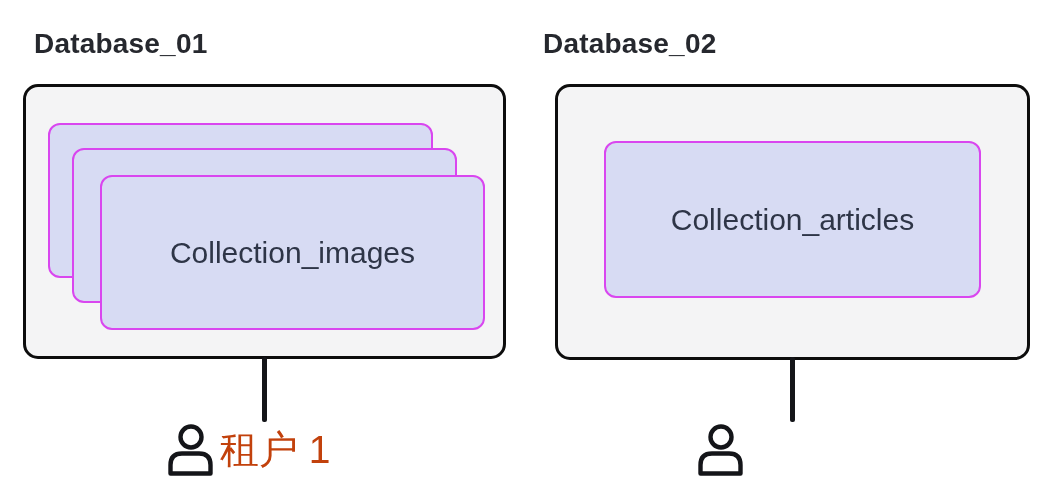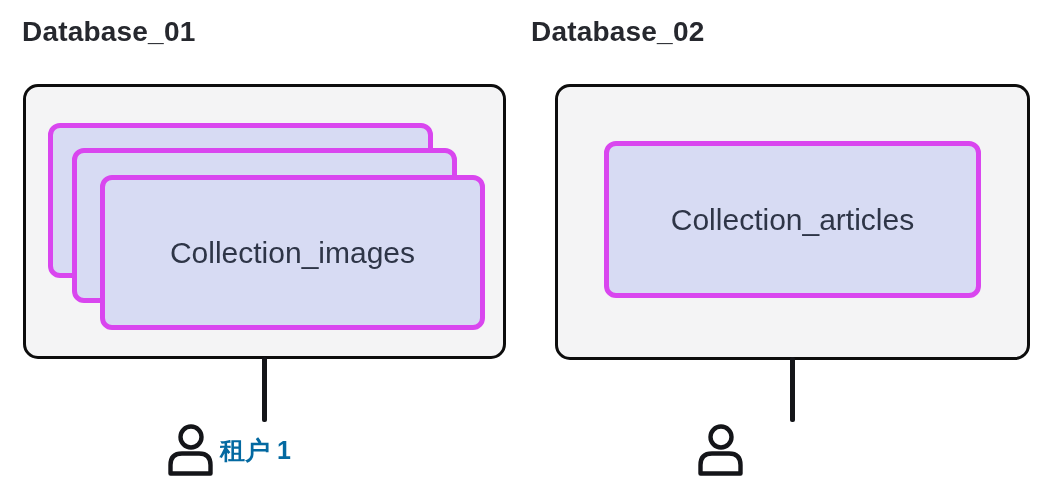--- a/index.html
+++ b/index.html
@@ -10,21 +10,21 @@
   }
   .canvas {
     position: relative;
     width: 1062px;
     height: 496px;
     background: #ffffff;
     overflow: hidden;
   }
   .db-title {
     position: absolute;
-    margin: 0;
+    margin: 12px;
     font-size: 28px;
     font-weight: 700;
     color: #26282e;
     letter-spacing: 0.2px;
     line-height: 1.15;
   }
   .db-title.t1 { left: 22px; top: 16px; }
   .db-title.t2 { left: 531px; top: 16px; }
 
   .db-container {
@@ -34,21 +34,21 @@
     border: 3px solid #0d0d0d;
     border-radius: 15px;
   }
   .db-container.c1 { left: 23px; top: 84px; width: 483px; height: 275px; }
   .db-container.c2 { left: 555px; top: 84px; width: 475px; height: 276px; }
 
   .collection-card {
     position: absolute;
     box-sizing: border-box;
     background: #d7dbf3;
-    border: 5px solid #d946ef;
+    border: 2px solid #d946ef;
     border-radius: 12px;
     display: flex;
     align-items: center;
     justify-content: center;
   }
   .c1 .card-back   { left: 22px; top: 36px; width: 385px; height: 155px; }
   .c1 .card-middle { left: 46px; top: 61px; width: 385px; height: 155px; }
   .c1 .card-front  { left: 74px; top: 88px; width: 385px; height: 155px; }
   .c2 .card-single { left: 46px; top: 54px; width: 377px; height: 157px; }
 
@@ -72,23 +72,23 @@
   .tenant {
     position: absolute;
     display: flex;
     align-items: center;
     gap: 7px;
   }
   .tenant.tn1 { left: 167px; top: 424px; }
   .tenant.tn2 { left: 697px; top: 424px; }
 
   .tenant-label {
-    font-size: 25px;
-    font-weight: 700;
-    color: #0369a1;
+    font-size: 39px;
+    font-weight: 400;
+    color: #c2410c;
     line-height: 52px;
     white-space: nowrap;
   }
   .person-icon-svg { display: block; }
 </style>
 </head>
 <body>
 
 <div class="canvas">
 

